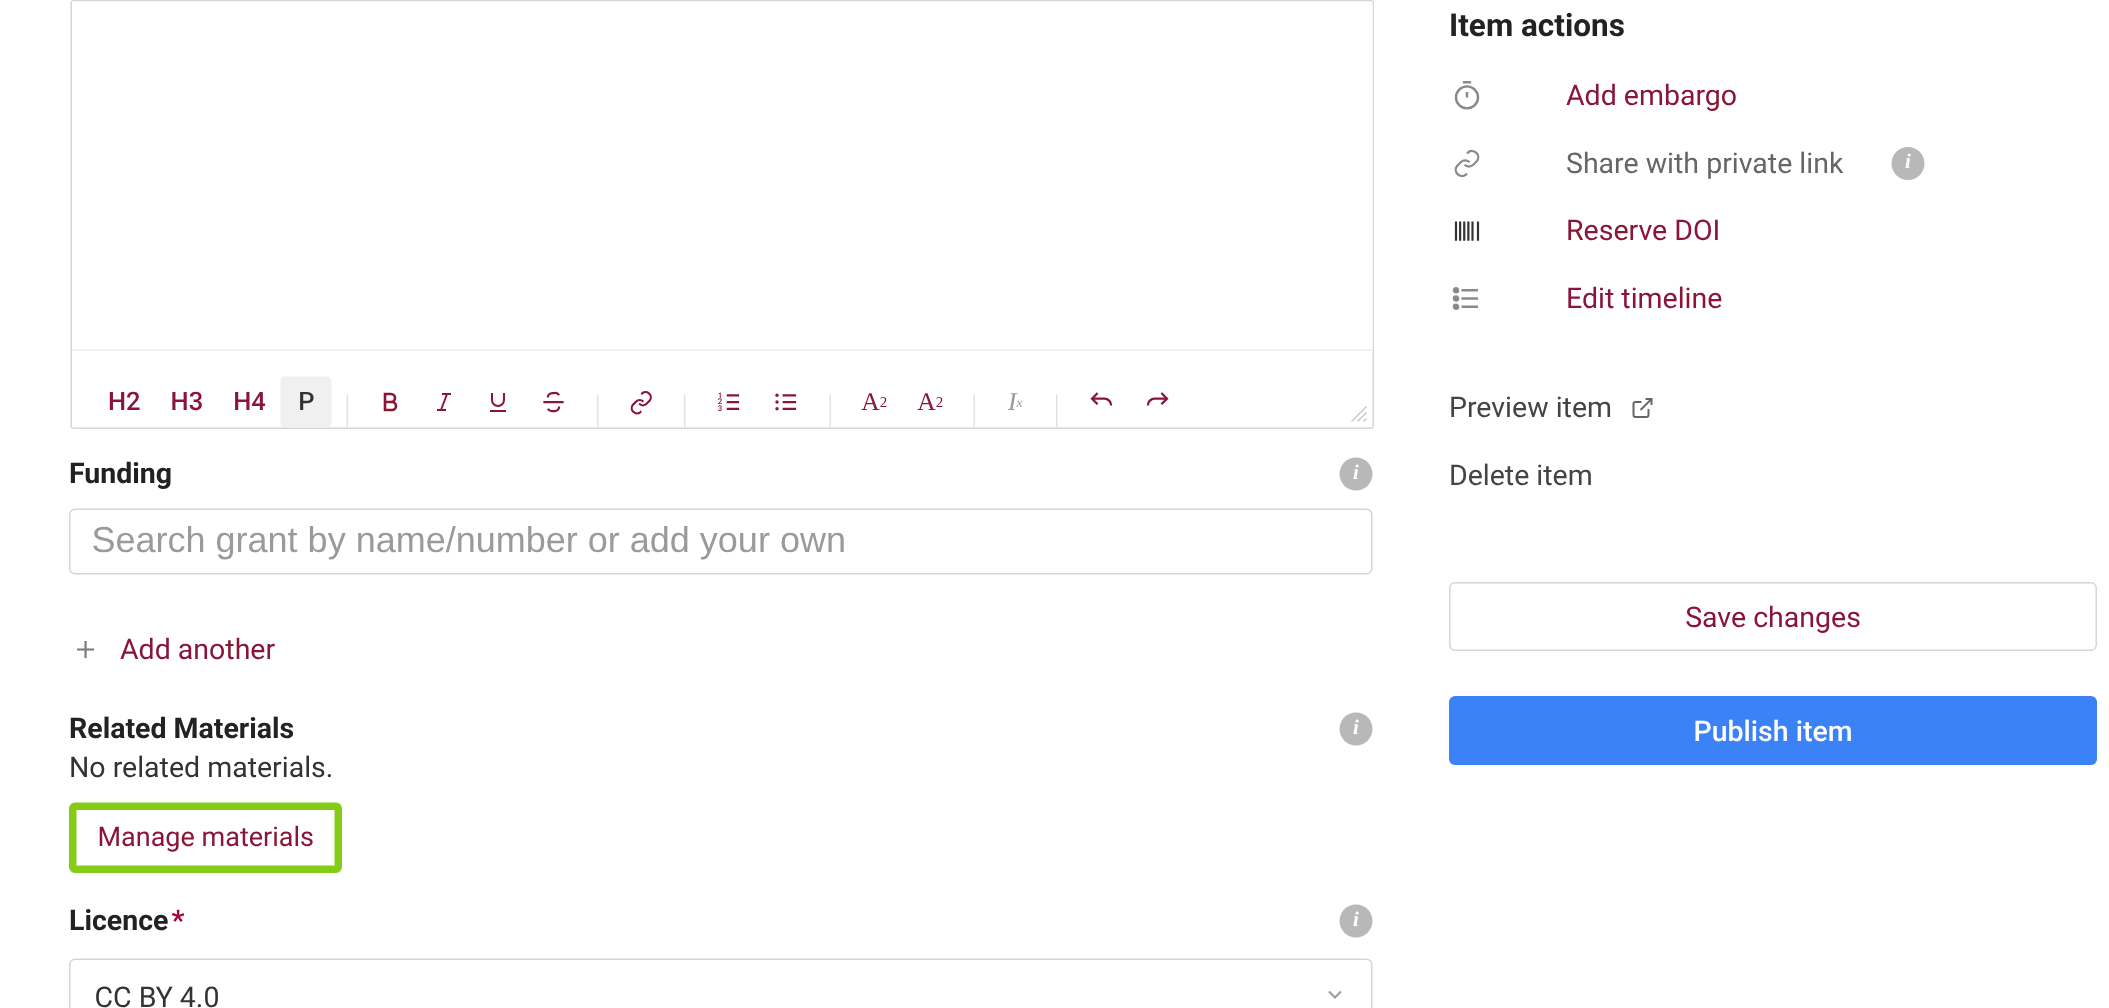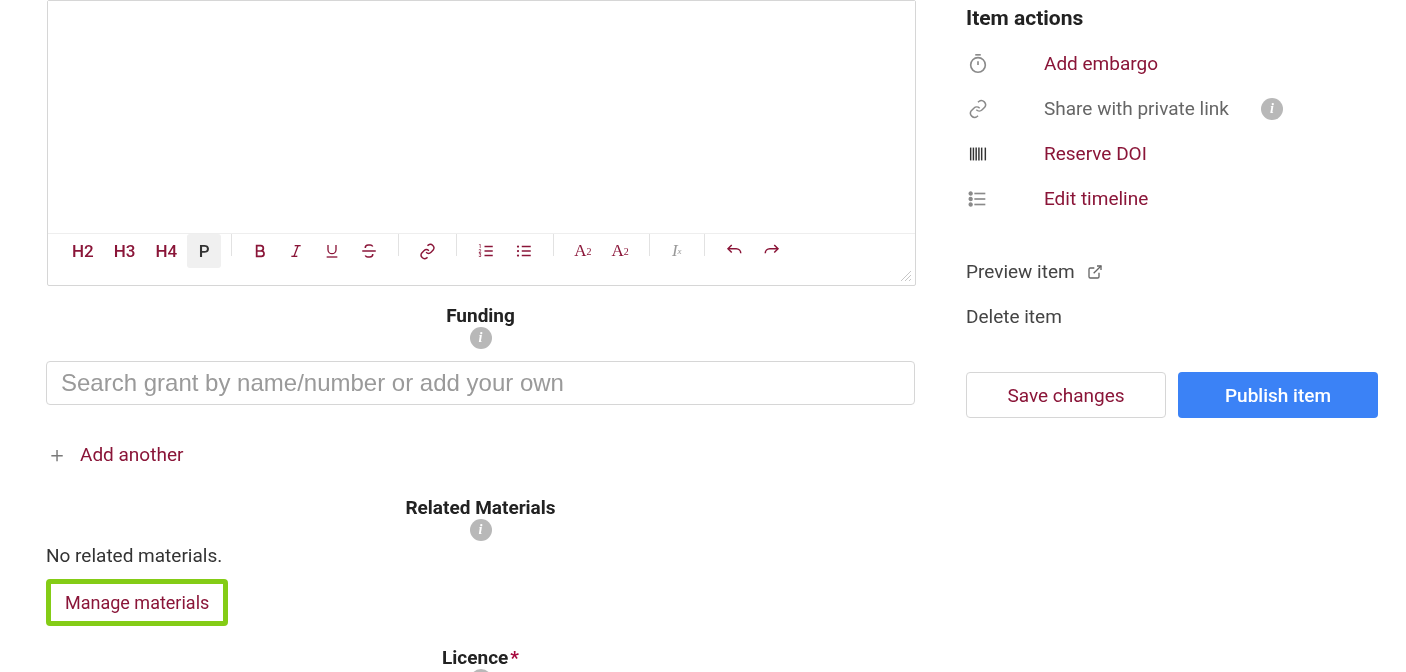--- a/index.html
+++ b/index.html
@@ -35,21 +35,21 @@
     width: 869px;
     margin-left: 1px;
     position: relative;
   }
   .editor-body {
     height: 232px;
     background: #fff;
   }
   .editor-toolbar {
     display: flex;
-    align-items: flex-start;
+    align-items: flex-end;
     height: 52px;
     padding: 0 14px;
     gap: 0;
     border-top: 1px solid #eee;
     position: relative;
   }
   .editor-toolbar .grp {
     display: flex;
     align-items: center;
   }
@@ -86,21 +86,20 @@
 
   
   .section {
     margin-top: 18px;
   }
   .section-head {
     display: flex;
     align-items: center;
     justify-content: space-between;
     width: 869px;
-    flex-direction: column;
   }
   .section-label {
     font-size: 19px;
     font-weight: 700;
     color: #222;
   }
   .required-mark {
     color: #a6093d;
     margin-left: 2px;
   }
@@ -205,22 +204,23 @@
     align-items: center;
     gap: 12px;
     font-size: 19px;
     color: #444;
     margin-bottom: 22px;
     cursor: pointer;
   }
   .secondary-block { margin-top: 50px; }
   .btn-row {
     display: flex;
-    gap: 12px;
-    margin-top: 44px;
+    gap: 30px;
+    margin-top: 60px;
+    flex-direction: column;
   }
   .btn {
     height: 46px;
     border-radius: 4px;
     font-size: 19px;
     padding: 0 28px;
     display: inline-flex;
     align-items: center;
     justify-content: center;
     cursor: pointer;

